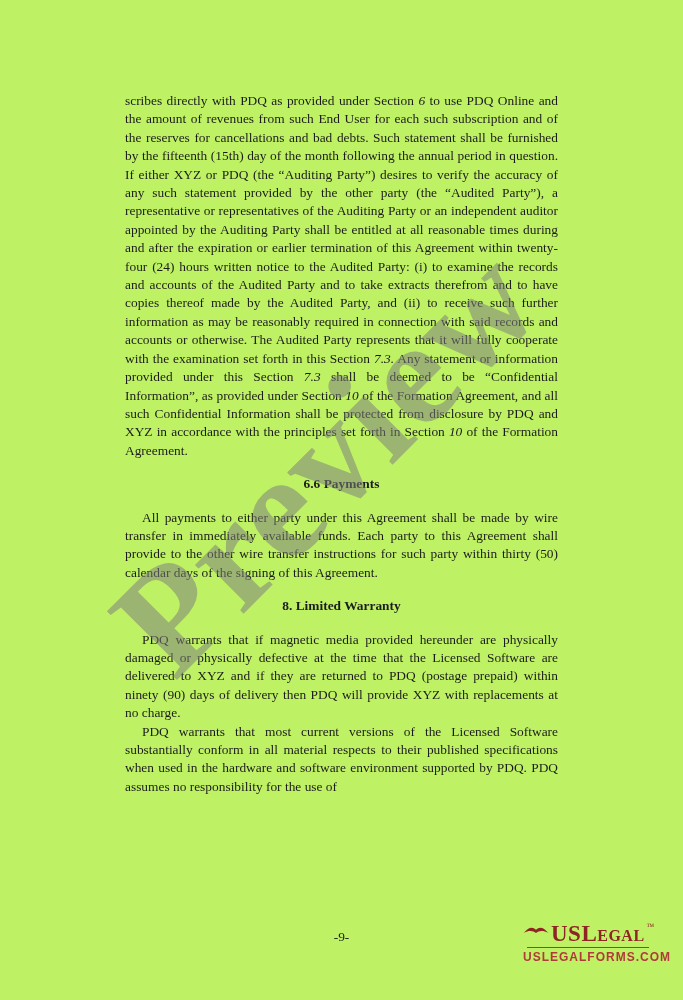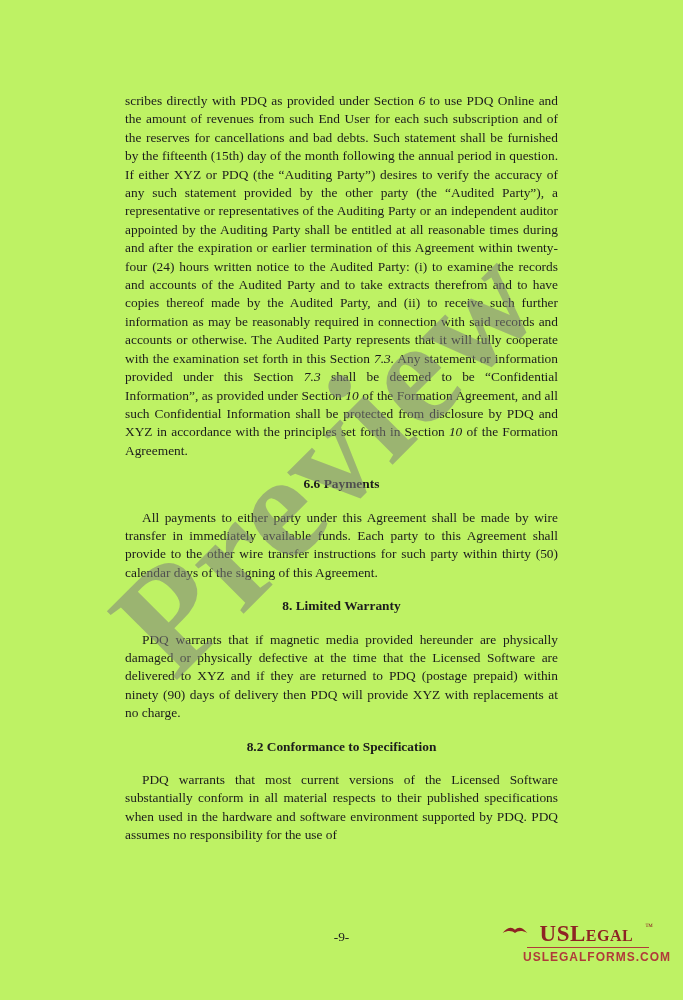--- a/index.html
+++ b/index.html
@@ -62,22 +62,22 @@
   .logo {
     position: absolute;
     right: 30px; bottom: 36px;
     width: 130px;
     text-align: center;
     z-index: 2;
   }
   .logo-row {
     display: flex;
     align-items: flex-start;
-    justify-content: flex-end;
-    gap: 12px;
+    justify-content: flex-start;
+    gap: 2px;
   }
   .logo-eagle {
     width: 26px; height: 13px;
     margin-top: 2px;
     flex: 0 0 auto;
   }
   .logo-brand {
     font-family: "Liberation Serif", serif;
     font-weight: bold;
     font-size: 23px;
@@ -116,21 +116,20 @@
 
     <h3 class="center-head">6.6 Payments</h3>
 
     <p class="para indent"><span>All payments to either party under this Agreement shall be made by wire transfer in immediately available funds. Each party to this Agreement shall provide to the other wire transfer instructions for such party within thirty (50) calendar days of the signing of this Agreement.</span></p>
 
     <h3 class="center-head">8. Limited Warranty</h3>
 
 
     <p class="para indent"><span>PDQ warrants that if magnetic media provided hereunder are physically damaged or physically defective at the time that the Licensed Software are delivered to XYZ and if they are returned to PDQ (postage prepaid) within ninety (90) days of delivery then PDQ will provide XYZ with replacements at no charge.</span></p>
 
-    <h3 class="center-head">8.2 Conformance to Specification</h3>
 
     <p class="para indent"><span>PDQ warrants that most current versions of the Licensed Software substantially conform in all material respects to their published specifications when used in the hardware and software environment supported by PDQ. PDQ assumes no responsibility for the use of</span></p>
 
   </div>
 
   <div class="watermark">Preview</div>
 
   <div class="footer-page-number">-9-</div>
 
   <div class="logo">

